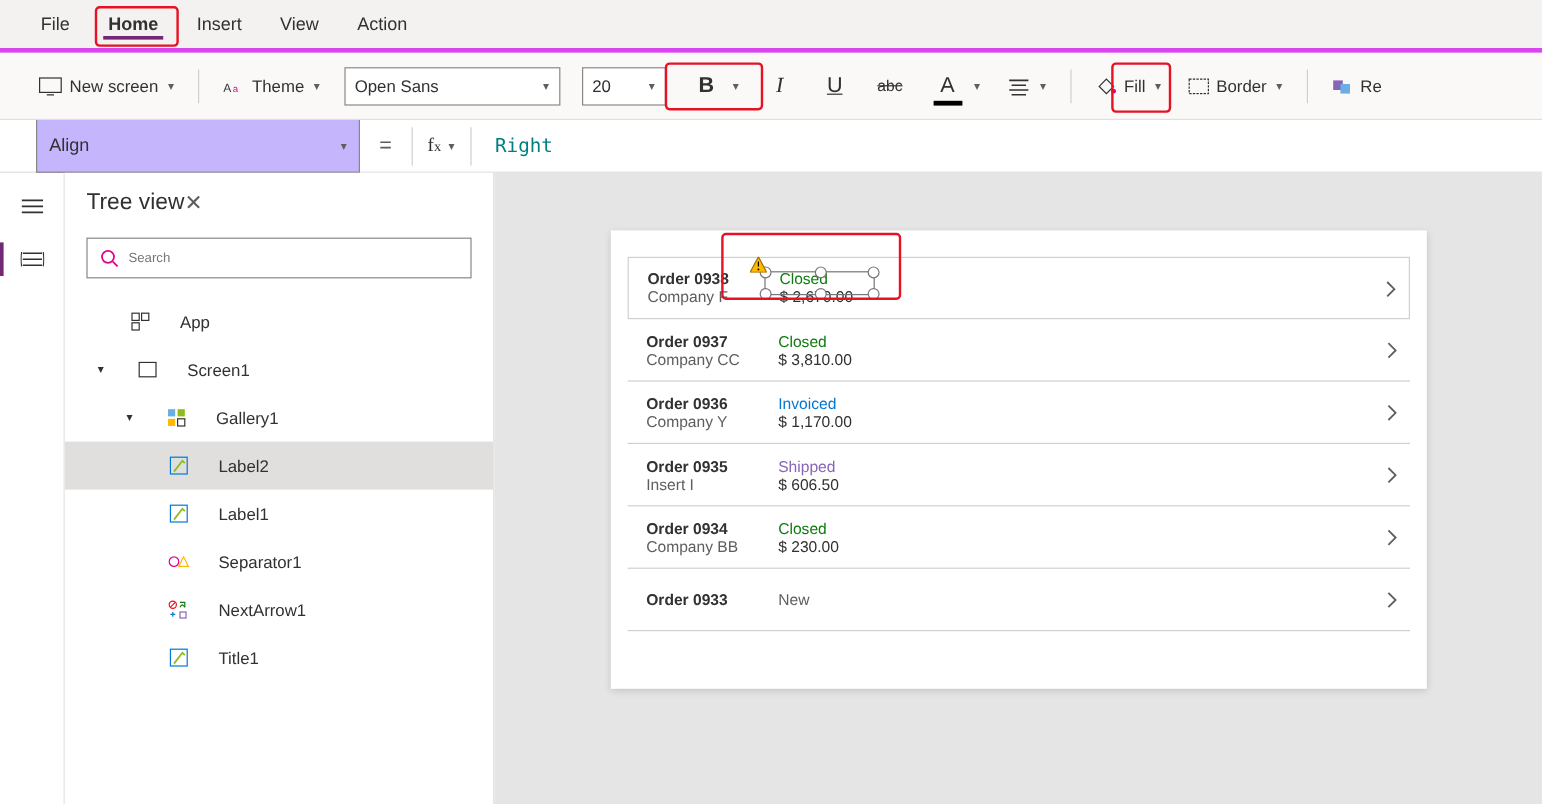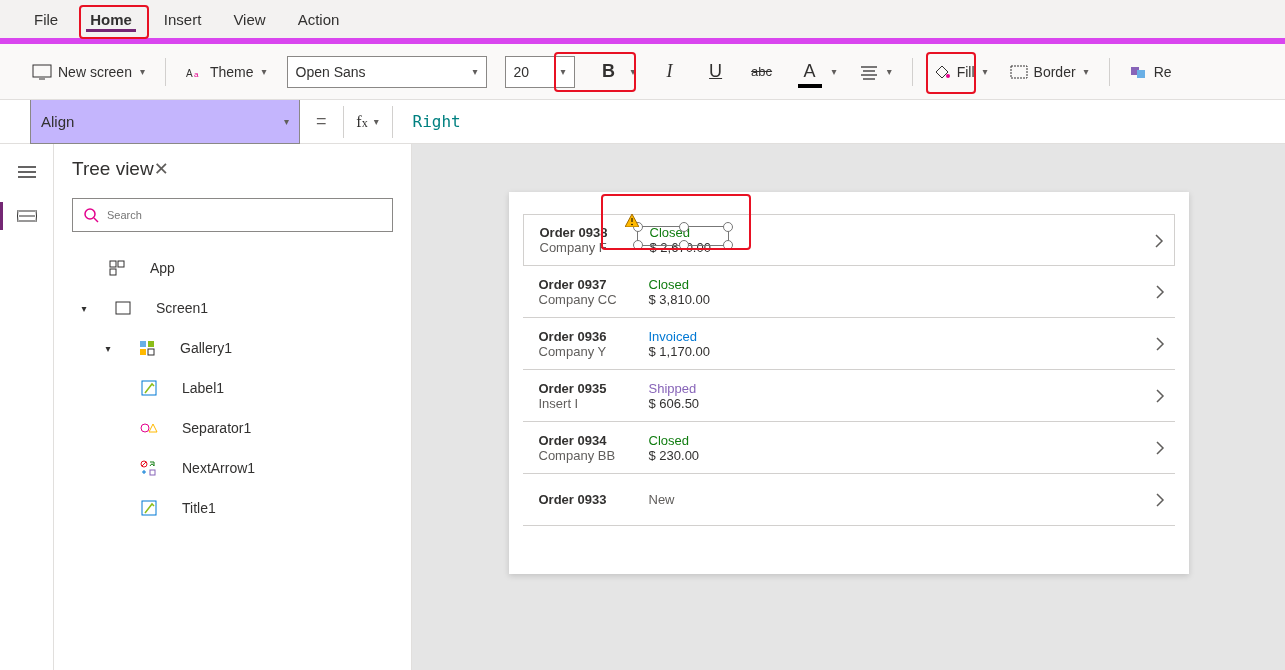--- a/index.html
+++ b/index.html
@@ -1,29 +1,29 @@
 <!DOCTYPE html>
 <html><head>
 <meta charset="utf-8">
 <style>
   * { box-sizing: border-box; margin: 0; padding: 0; }
   body { font-family: "Segoe UI", sans-serif; font-size: 14px; color: #323130; background: #fff; overflow: hidden; width: 1285px; height: 670px; }
   
   
-  .menubar { display: flex; align-items: center; height: 44px; padding: 0 30px; background: #f3f2f1; gap: 24px; border-bottom: 6px solid #d946ef; }
+  .menubar { display: flex; align-items: center; height: 44px; padding: 0 30px; background: #f3f2f1; gap: 24px; border-bottom: 4px solid #d946ef; }
   .menubar-item { font-size: 15px; color: #323130; cursor: pointer; padding: 10px 4px; position: relative; }
   .menubar-item.active { font-weight: 600; }
   .menubar-item.active::after { content:""; position:absolute; left:0; right:0; bottom:6px; height:3px; background:#742774; }
   
   
   .ribbon { display:flex; align-items:center; height:56px; background:#faf9f8; border-bottom:1px solid #e1dfdd; padding:0 30px; gap:18px; position:relative; }
   .ribbon-btn { display:flex; align-items:center; gap:6px; font-size:14px; color:#323130; cursor:pointer; padding:4px 2px; }
   .ribbon-sep { width:1px; height:28px; background:#d2d0ce; }
   .chev { font-size:10px; color:#605e5c; margin-left:2px; }
-  .font-select { display:flex; align-items:center; justify-content:space-between; width:200px; height:32px; border:1px solid #8a8886; background:#fff; padding:0 8px; font-size:14px; cursor:pointer; }
+  .font-select { display:flex; align-items:center; justify-content:space-between; width:180px; height:32px; border:1px solid #8a8886; background:#fff; padding:0 8px; font-size:14px; cursor:pointer; }
   .size-select { display:flex; align-items:center; justify-content:space-between; width:70px; height:32px; border:1px solid #8a8886; background:#fff; padding:0 8px; font-size:14px; cursor:pointer; }
   .icon-btn { display:flex; align-items:center; justify-content:center; width:28px; height:28px; cursor:pointer; font-size:18px; }
   .fontcolor { position:relative; }
   .fontcolor .bar { position:absolute; left:2px; right:2px; bottom:-2px; height:4px; background:#000; }
   
   
   .formula-row { display:flex; align-items:center; height:44px; border-bottom:1px solid #e1dfdd; padding:0 30px; gap:12px; }
   .prop-select { display:flex; align-items:center; justify-content:space-between; width:270px; height:45px; border:1px solid #8a8886; padding:0 10px; font-size:15px; cursor:pointer; background:#c4b5fd; }
   .eq { font-size:18px; color:#605e5c; margin:0 4px; }
   .fx { display:flex; align-items:center; gap:4px; width:50px; height:32px; border-left:1px solid #d2d0ce; border-right:1px solid #d2d0ce; justify-content:center; font-size:16px; cursor:pointer; }
@@ -246,20 +246,29 @@
         <span class="tree-icon">
             <svg width="16" height="16">
               <rect x="1" y="1" width="6" height="6" fill="#69afe5"></rect>
               <rect x="9" y="1" width="6" height="6" fill="#8cbd18"></rect>
               <rect x="1" y="9" width="6" height="6" fill="#ffb900"></rect>
               <rect x="9" y="9" width="6" height="6" fill="none" stroke="#323130"></rect>
             </svg>
           </span>
         <span>Gallery1</span>
       </div>
+      <div class="tree-row l4 selected">
+        <span class="tree-icon">
+            <svg width="16" height="16">
+              <rect x="1" y="1" width="14" height="14" fill="none" stroke="#0078d4"></rect>
+              <path d="M4 13 L11 4 L13 6" fill="none" stroke="#8cbd18" stroke-width="1.5"></path>
+            </svg>
+          </span>
+        <span>Label2</span>
+      </div>
       <div class="tree-row l4">
         <span class="tree-icon">
             <svg width="16" height="16">
               <rect x="1" y="1" width="14" height="14" fill="none" stroke="#0078d4"></rect>
               <path d="M4 13 L11 4 L13 6" fill="none" stroke="#8cbd18" stroke-width="1.5"></path>
             </svg>
           </span>
         <span>Label1</span>
       </div>
       <div class="tree-row l4">

